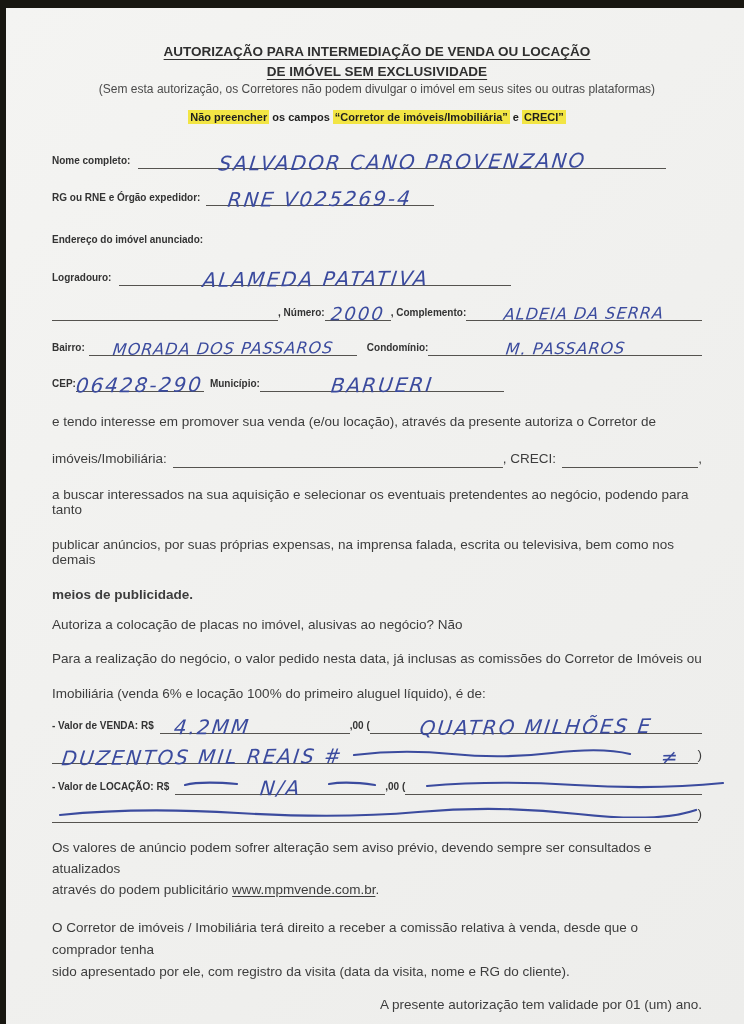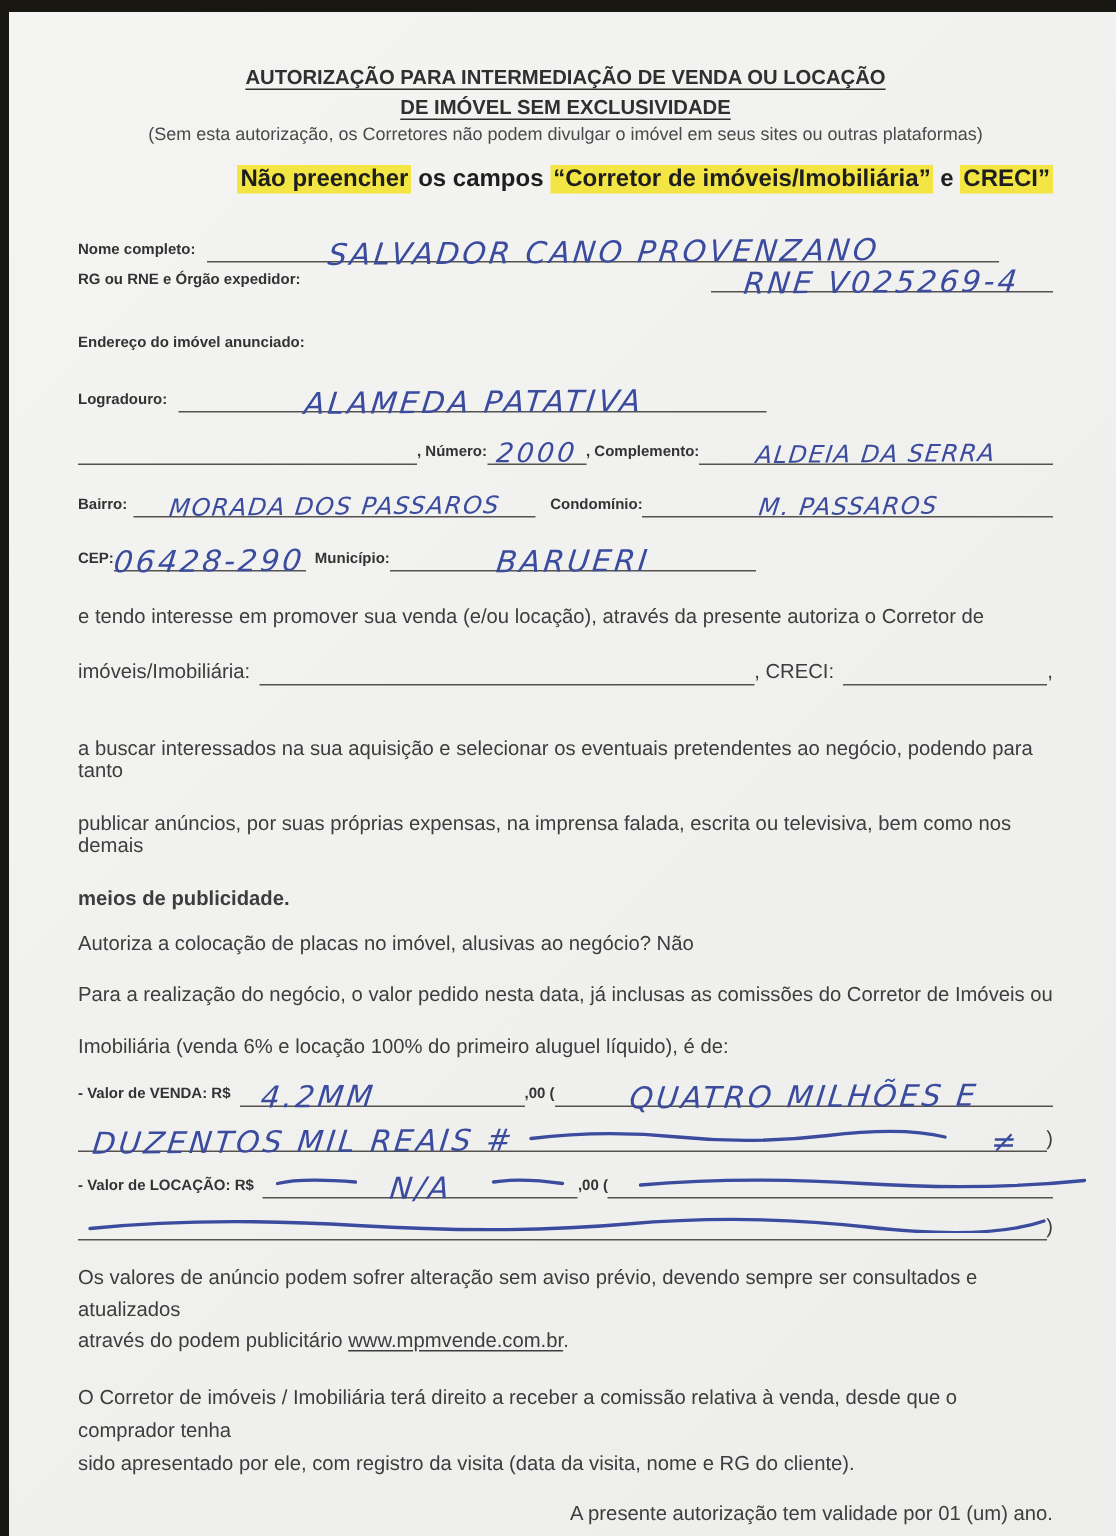--- a/index.html
+++ b/index.html
@@ -16,21 +16,21 @@
     color:#3a3a3a;
     padding:34px 42px 0 46px;
   }
   .artifact { position:absolute; background:#8a8a86; border-radius:1px; }
 
   
   .title { text-align:center; font-weight:bold; font-size:13.5px; color:#2f2f2f;
            text-decoration:underline; text-underline-offset:3px; line-height:20px; }
   .sub { text-align:center; font-size:12px; color:#4a4a4a; line-height:15px; }
   .sub1 { margin-top:3px; }
-  .notice { text-align:right; font-size:16px; font-weight:bold; color:#1e1e1e; margin-top:14px; }
+  .notice { text-align:center; font-size:11px; font-weight:bold; color:#1e1e1e; margin-top:14px; }
   .hl { background:#f2e544; padding:1px 2px; }
 
   
   .row { display:flex; align-items:flex-end; }
   .lbl { font-weight:bold; font-size:10px; color:#333; white-space:nowrap; line-height:17px; }
   .txt { font-size:13.5px; color:#3d3d3d; line-height:18px; }
   .blank {
     border-bottom:1.5px solid #55534f;
     display:inline-flex; align-items:flex-end; justify-content:center;
     height:20px; position:relative; overflow:visible;
@@ -68,21 +68,21 @@
     <span class="hl">Não preencher</span><span> os campos </span><span class="hl">“Corretor de imóveis/Imobiliária”</span><span> e </span><span class="hl">CRECI”</span>
   </div>
 
   <div class="row" style="margin-top:26px;">
     <span class="lbl">Nome completo:</span>
     <span class="blank" style="width:528px; margin-left:8px;">
       <span class="hand big">SALVADOR CANO PROVENZANO</span>
     </span>
   </div>
 
-  <div class="row" style="justify-content:space-between;">
+  <div class="row" style="margin-top:17px;">
     <span class="lbl">RG ou RNE e Órgão expedidor:</span>
     <span class="blank" style="width:228px; margin-left:6px;">
       <span class="hand big">RNE V025269-4</span>
     </span>
   </div>
 
   <div class="lbl" style="margin-top:25px;">Endereço do imóvel anunciado:</div>
 
   <div class="row" style="margin-top:18px;">
     <span class="lbl">Logradouro:</span>
@@ -128,21 +128,21 @@
   <div class="para" style="margin-top:22px;">e tendo interesse em promover sua venda (e/ou locação), através da presente autoriza o Corretor de</div>
 
   <div class="row" style="margin-top:19px;">
     <span class="txt">imóveis/Imobiliária:</span>
     <span class="blank" style="width:330px; margin-left:6px;"></span>
     <span class="txt">, CRECI:</span>
     <span class="blank grow" style="margin-left:6px;"></span>
     <span class="txt">,</span>
   </div>
 
-  <div class="para" style="margin-top:34px;">a buscar interessados na sua aquisição e selecionar os eventuais pretendentes ao negócio, podendo para tanto</div>
+  <div class="para" style="margin-top:19px;">a buscar interessados na sua aquisição e selecionar os eventuais pretendentes ao negócio, podendo para tanto</div>
   <div class="para" style="margin-top:20px;">publicar anúncios, por suas próprias expensas, na imprensa falada, escrita ou televisiva, bem como nos demais</div>
   <div class="para" style="margin-top:20px;font-weight:bold;">meios de publicidade.</div>
   <div class="para" style="margin-top:15px;">Autoriza a colocação de placas no imóvel, alusivas ao negócio? Não</div>
   <div class="para" style="margin-top:19px;">Para a realização do negócio, o valor pedido nesta data, já inclusas as comissões do Corretor de Imóveis ou</div>
   <div class="para" style="margin-top:20px;">Imobiliária (venda 6% e locação 100% do primeiro aluguel líquido), é de:</div>
 
   <div class="row" style="margin-top:13px;">
     <span class="lbl">- Valor de VENDA: R$</span>
     <span class="blank" style="width:190px; margin-left:6px;">
       <span class="hand big" style="position:absolute; left:14px; bottom:0;">4.2MM</span>

